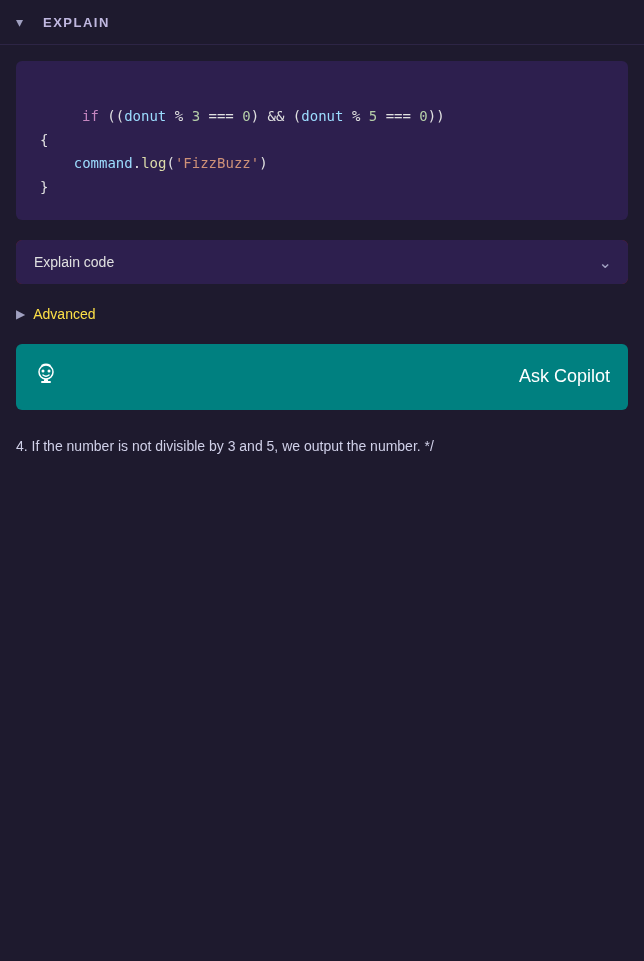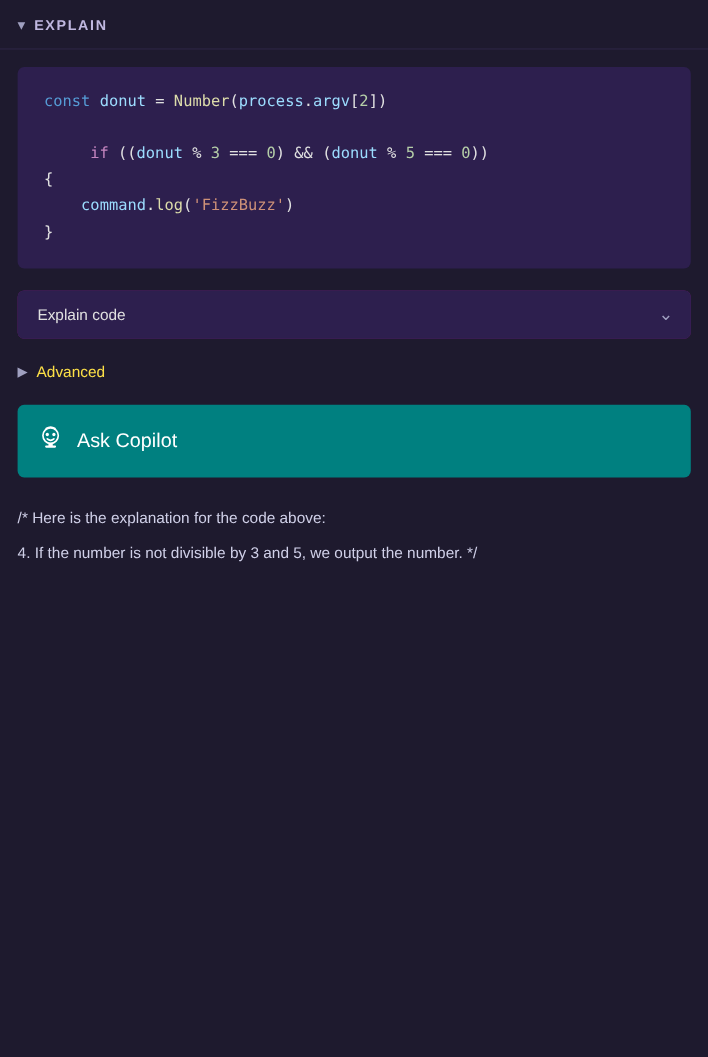--- a/index.html
+++ b/index.html
@@ -30,20 +30,21 @@
       margin-right: 8px;
       font-size: 14px;
     }
 
     .header-title {
       color: #c0b8e0;
       font-size: 13px;
       font-weight: 600;
       letter-spacing: 1.5px;
       text-transform: uppercase;
+      margin-left: 12px;
     }
 
     .main-content {
       padding: 16px;
     }
 
     .code-block {
       background-color: #2d1f4e;
       border-radius: 6px;
       padding: 20px 24px;
@@ -61,21 +62,21 @@
     .kw-var { color: #9cdcfe; }
     .kw-num { color: #b5cea8; }
     .kw-if { color: #c586c0; margin-left: 42px; }
     .kw-op { color: #e0e0e0; }
     .kw-str { color: #ce9178; text-align: right; }
     .kw-fn { color: #dcdcaa; }
     .kw-punct { color: #e0e0e0; }
     .kw-obj { color: #9cdcfe; }
 
     .dropdown-container {
-      background-color: #701a75;
+      background-color: #7f1d1d;
       border-radius: 6px;
       margin-bottom: 16px;
     }
 
     .dropdown-select {
       width: 100%;
       background-color: #2d1f4e;
       border: none;
       border-radius: 6px;
       color: #e0e0e0;
@@ -125,21 +126,21 @@
       background-color: #008080;
       border: none;
       border-radius: 6px;
       padding: 18px;
       color: #ffffff;
       font-size: 18px;
       font-weight: 500;
       cursor: pointer;
       display: flex;
       align-items: center;
-      justify-content: flex-start;
+      justify-content: space-between;
       gap: 12px;
       margin-bottom: 24px;
     }
 
     .copilot-icon {
       font-size: 22px;
     }
 
     .result-section {
       padding: 0 0 16px 0;
@@ -171,21 +172,20 @@
 
   <div class="header">
     <span class="header-chevron">▾</span>
     <span class="header-title">EXPLAIN</span>
   </div>
 
   <div class="main-content">
 
     <div class="code-block">
       <code>
-        <span class="code-line"><span class="kw-const">const</span> <span class="kw-var">donut</span> <span class="kw-op">=</span> <span class="kw-fn">Number</span><span class="kw-punct">(</span><span class="kw-obj">process</span><span class="kw-punct">.</span><span class="kw-var">argv</span><span class="kw-punct">[</span><span class="kw-num">2</span><span class="kw-punct">])</span></span>
         <span class="code-line">&nbsp;</span>
         <span class="code-line"><span class="kw-if">if</span> <span class="kw-punct">((</span><span class="kw-var">donut</span> <span class="kw-op">%</span> <span class="kw-num">3</span> <span class="kw-op">===</span> <span class="kw-num">0</span><span class="kw-punct">)</span> <span class="kw-op">&amp;&amp;</span> <span class="kw-punct">(</span><span class="kw-var">donut</span> <span class="kw-op">%</span> <span class="kw-num">5</span> <span class="kw-op">===</span> <span class="kw-num">0</span><span class="kw-punct">))</span></span>
         <span class="code-line"><span class="kw-punct">{</span></span>
         <span class="code-line">&nbsp;&nbsp;&nbsp;&nbsp;<span class="kw-obj">command</span><span class="kw-punct">.</span><span class="kw-fn">log</span><span class="kw-punct">(</span><span class="kw-str">'FizzBuzz'</span><span class="kw-punct">)</span></span>
         <span class="code-line"><span class="kw-punct">}</span></span>
       </code>
     </div>
 
     <div class="dropdown-container">
       <div class="dropdown-wrapper">
@@ -213,19 +213,18 @@
           <path d="M8 3.5 Q12 1 16 3.5" fill="none" stroke="white" stroke-width="1.5" stroke-linecap="round"></path>
           <rect x="10" y="17" width="4" height="3" rx="1" fill="white"></rect>
           <rect x="7" y="19" width="10" height="2" rx="1" fill="white"></rect>
         </svg>
       </span>
       <span>Ask Copilot</span>
     </button>
 
     <div class="result-section">
       <div class="result-text">
-        <p>/* Here is the explanation for the code above:</p>
         <p>4. If the number is not divisible by 3 and 5, we output the number. */</p>
       </div>
     </div>
 
   </div>
 </div>
 
 </body></html>

